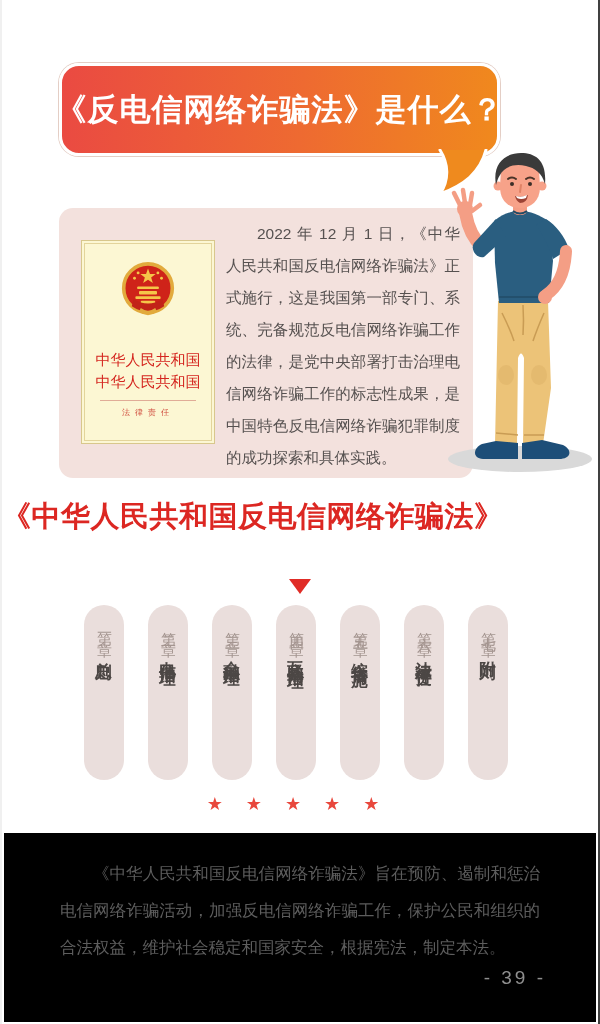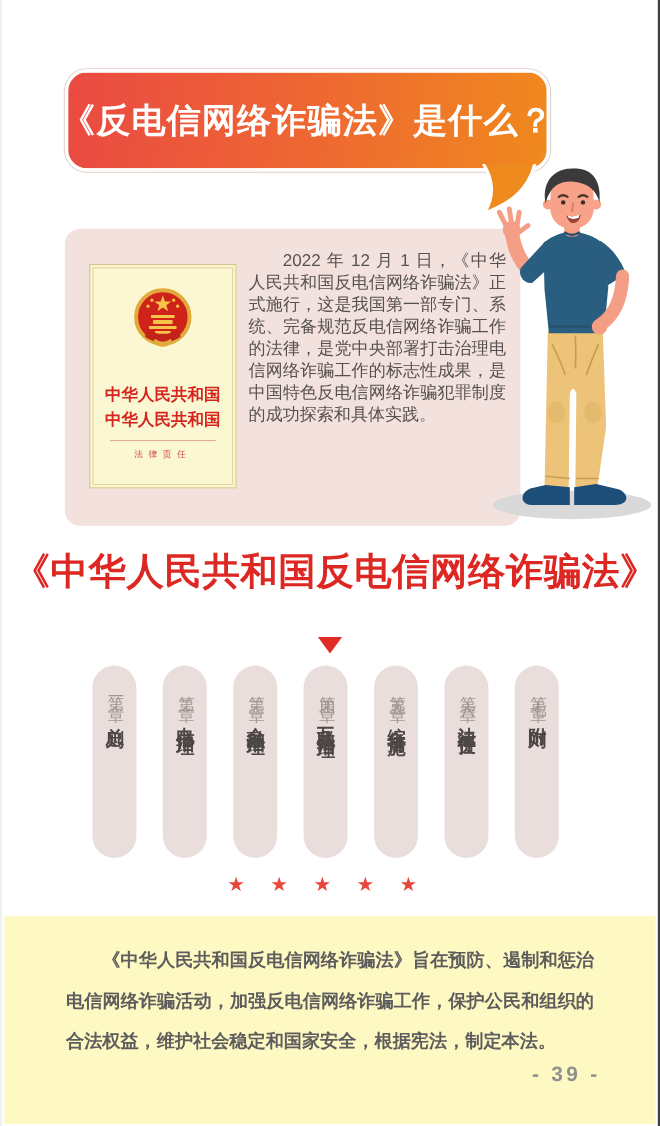--- a/index.html
+++ b/index.html
@@ -27,33 +27,33 @@
     position:absolute; left:57px; top:208px; width:414px; height:270px;
     background:#f3e1dd; border-radius:14px; z-index:1;
   }
   .book-cover {
     position:absolute; left:22px; top:32px; width:134px; height:204px;
     background:#fcf7d3; border:1px solid #d8c78c;
     box-shadow:inset 0 0 0 2px #fcf7d3, inset 0 0 0 3px #e3d49b;
     display:flex; flex-direction:column; align-items:center;
   }
   .cover-title { margin-top:12px; text-align:center; color:#d4261f;
-    font-family:"Liberation Serif", serif; font-weight:bold;
+    font-family:"Liberation Serif", serif; font-weight:normal;
     font-size:15px; line-height:22px; white-space:nowrap; }
   .cover-divider { width:96px; height:1px; background:#e0ac97; margin-top:7px; }
   .cover-subtitle { margin-top:6px; font-size:8px; color:#cf4a3c; letter-spacing:5px; }
   .intro-text {
-    position:absolute; left:167px; top:20px; width:234px;
-    font-size:15.5px; line-height:20px; color:#565150;
+    position:absolute; left:167px; top:10px; width:234px;
+    font-size:15.5px; line-height:32px; color:#565150;
     text-align:justify; text-indent:2em;
   }
   
   .law-title {
-    position:absolute; left:0; right:0; top:497px; text-align:right;
-    color:#dc2722; font-size:34px; font-weight:bold;
+    position:absolute; left:0; right:0; top:497px; text-align:left;
+    color:#dc2722; font-size:29px; font-weight:bold;
     font-family:"Liberation Serif", serif; white-space:nowrap; letter-spacing:0.5px;
   }
   .law-badge {
     position:absolute; top:540px; left:50%; transform:translateX(-50%);
     height:33px; line-height:33px; padding:0 25px; border-radius:17px;
     background:#e7262b; color:#fff; font-size:21px; font-weight:bold;
     letter-spacing:2px; white-space:nowrap;
   }
   .down-triangle {
     position:absolute; top:579px; left:50%; margin-left:-11px;
@@ -75,22 +75,21 @@
   }
   
   .stars {
     position:absolute; left:0; right:14px; top:793px;
     display:flex; justify-content:center; gap:23px;
     color:#e8473c; font-size:18px;
   }
   
   .footer-panel {
     position:absolute; left:2px; right:2px; top:833px; height:189px;
-    background:#fef9c3;
-    font-weight:bold;
+    background:#000000;
   }
   .footer-text {
     position:absolute; left:56px; right:56px; top:22px;
     font-size:16.5px; line-height:37px; color:#5d5d5d;
     text-align:justify; text-indent:2em;
   }
   .page-number {
     position:absolute; right:50px; top:134px;
     font-size:19px; color:#8f8f8f; letter-spacing:3px; white-space:nowrap;
   }

